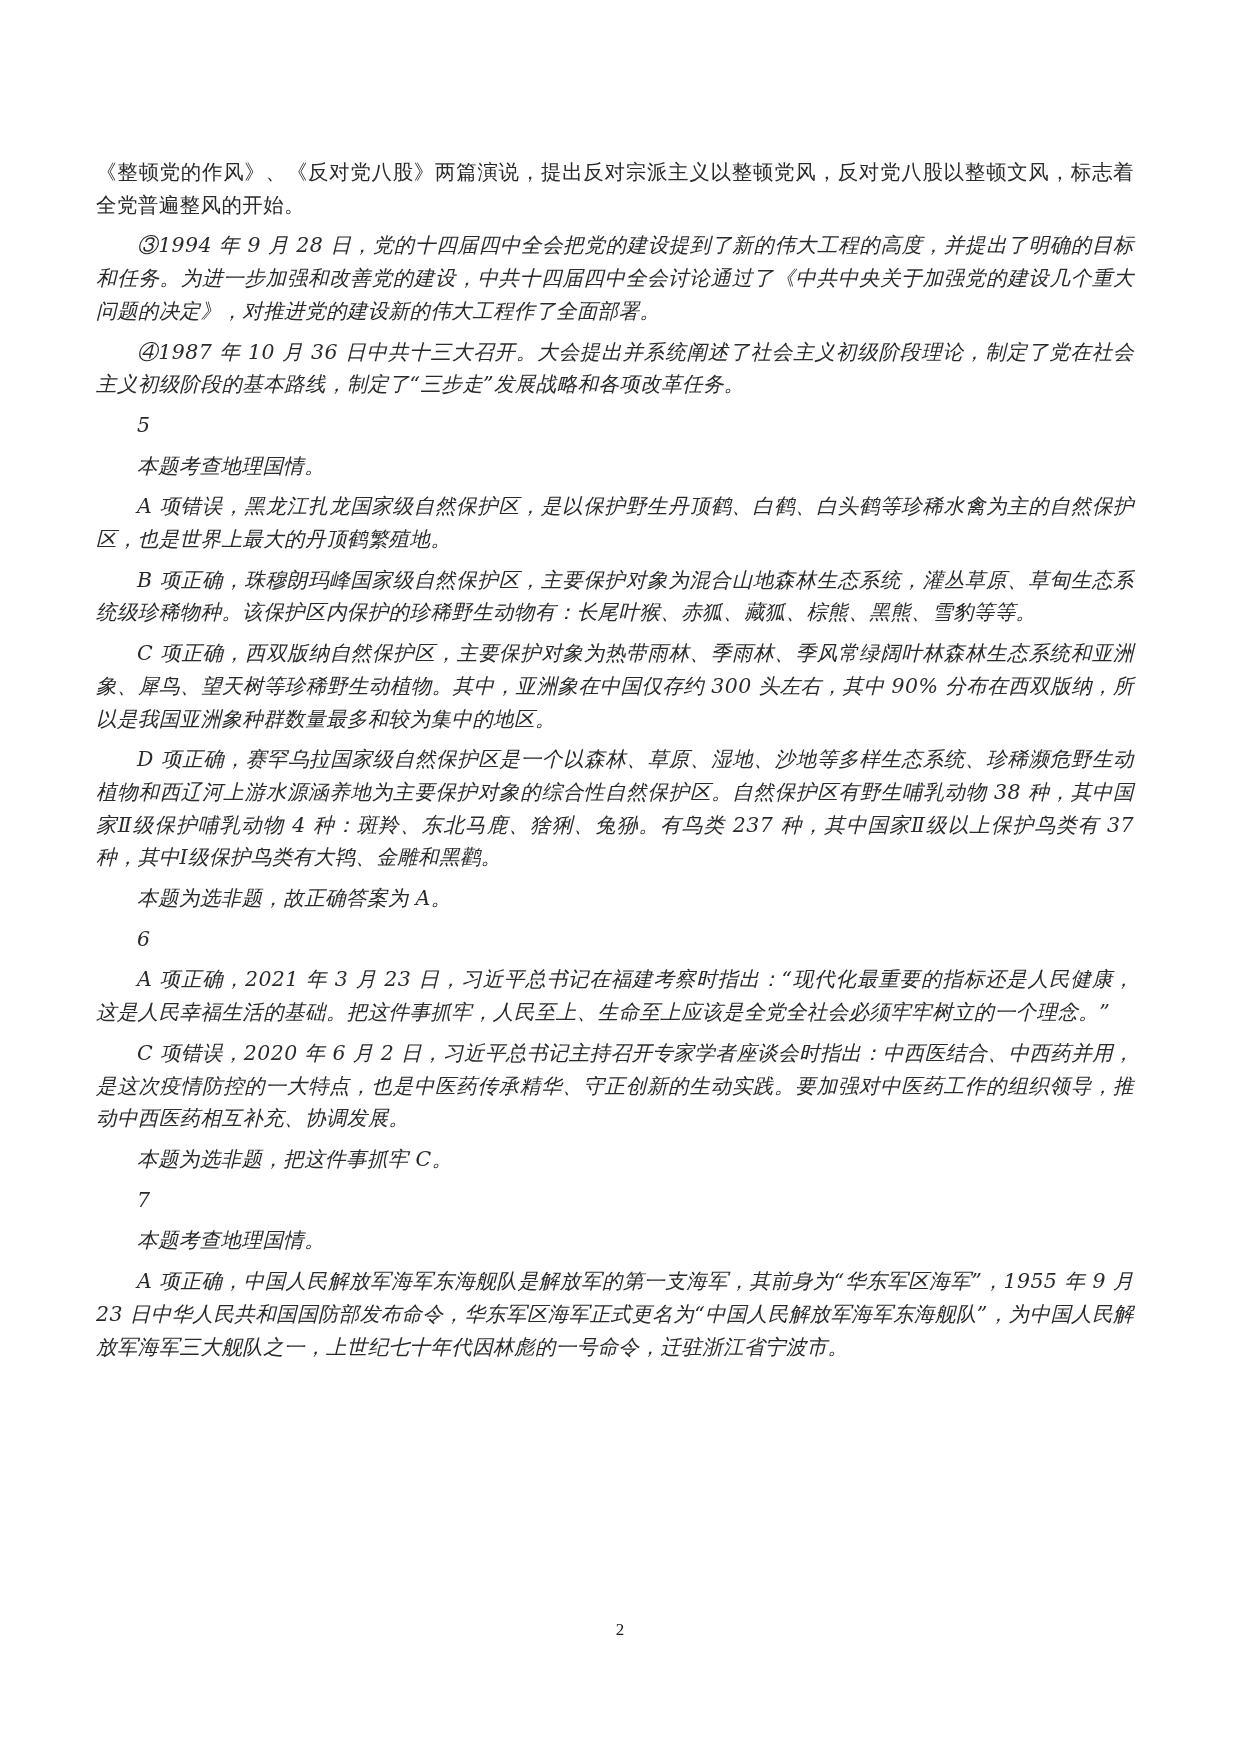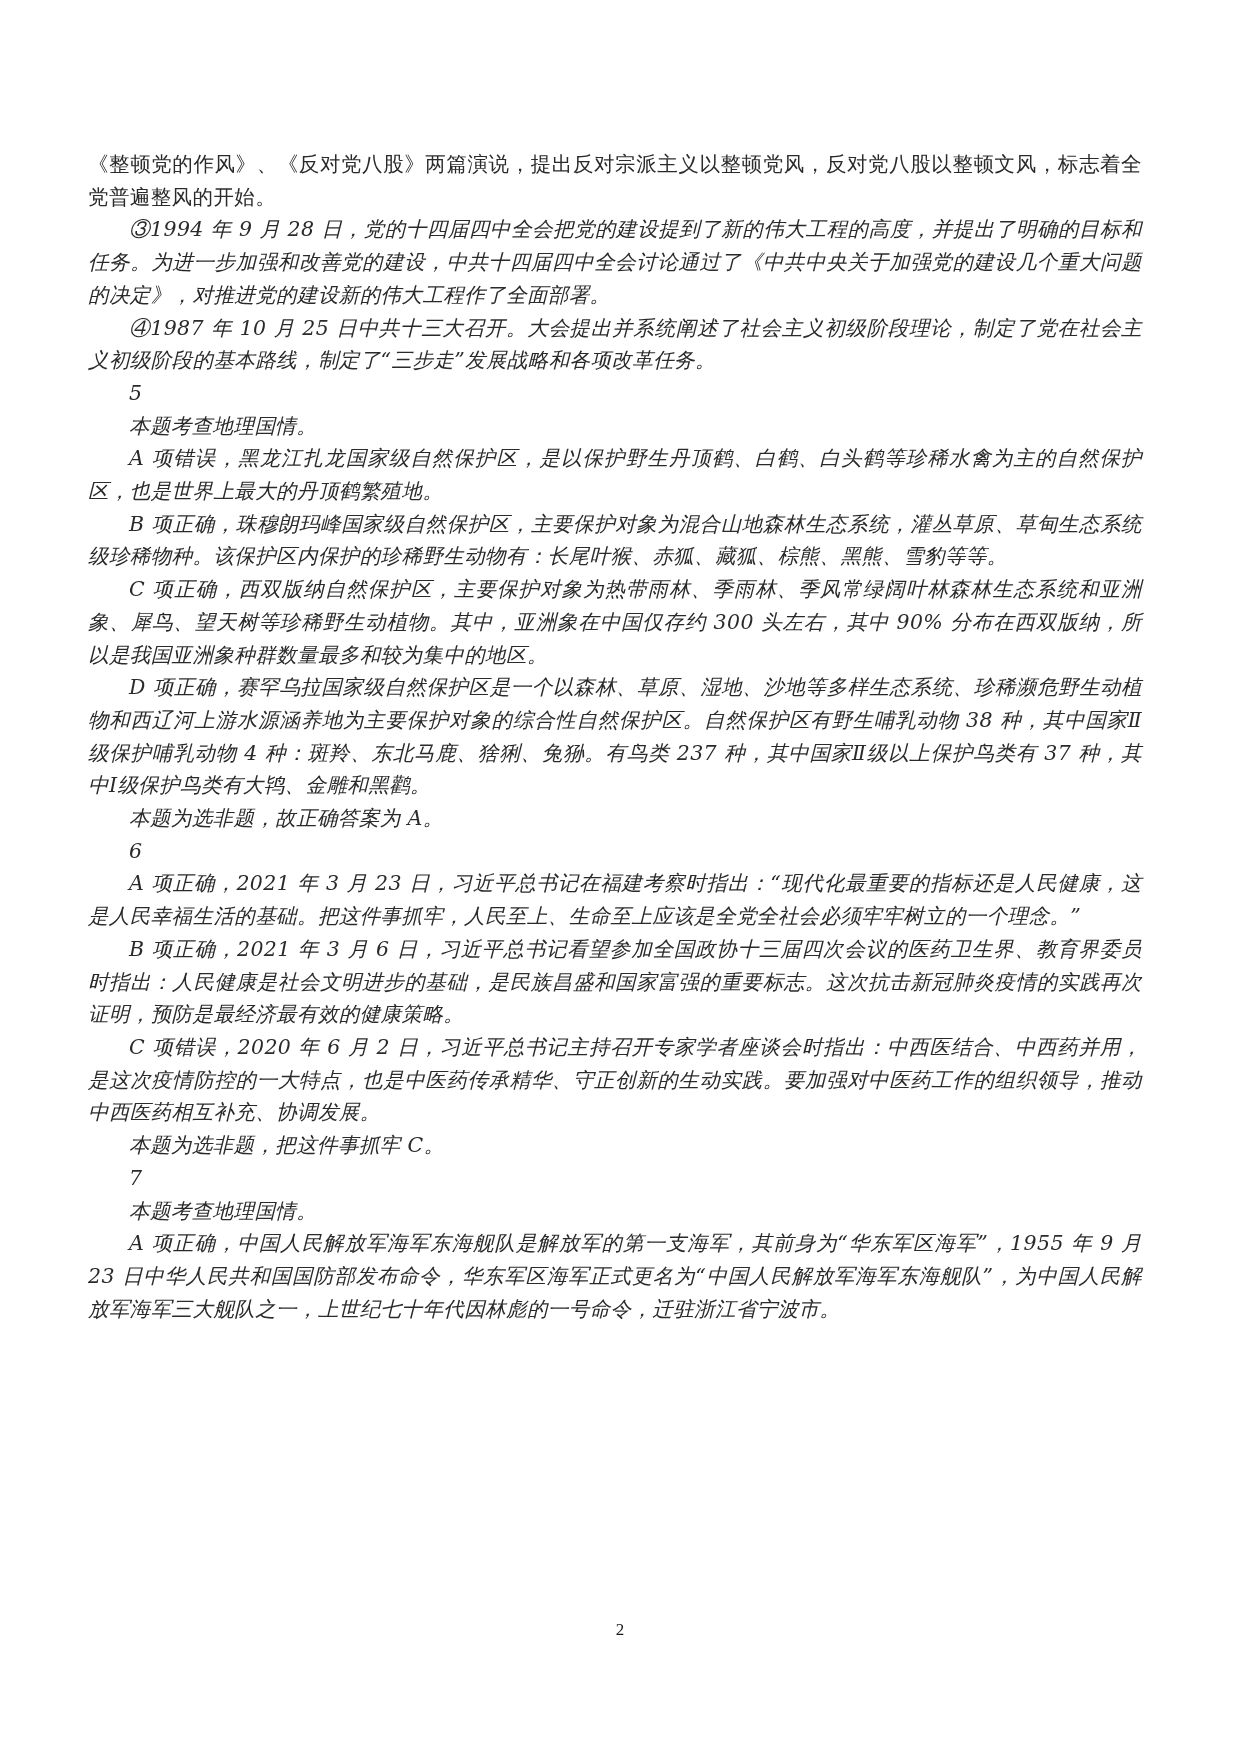--- a/index.html
+++ b/index.html
@@ -9,49 +9,48 @@
     left: 88px;
     top: 148px;
     width: 1054px;
     font-family: "DejaVu Serif", "Liberation Serif", serif;
     font-size: 20.5px;
     line-height: 32.7px;
     color: #2a2a2a;
     text-align: justify;
     letter-spacing: 0.4px;
   }
-  .p { margin: 0; }
+  .p { margin: 8px; }
   .indent { text-indent: 2em; font-style: italic; }
   .page-number {
     position: absolute;
     left: 0; width: 1240px;
     top: 1620px;
     text-align: center;
     font-family: "Liberation Serif", serif;
     font-size: 17px;
     color: #1a1a1a;
   }
 </style>
 </head>
 <body>
 
 <div class="page">
   <p class="p">《整顿党的作风》、《反对党八股》两篇演说，提出反对宗派主义以整顿党风，反对党八股以整顿文风，标志着全党普遍整风的开始。</p>
   <p class="p indent">③1994 年 9 月 28 日，党的十四届四中全会把党的建设提到了新的伟大工程的高度，并提出了明确的目标和任务。为进一步加强和改善党的建设，中共十四届四中全会讨论通过了《中共中央关于加强党的建设几个重大问题的决定》，对推进党的建设新的伟大工程作了全面部署。</p>
-  <p class="p indent">④1987 年 10 月 25 日中共十三大召开。大会提出并系统阐述了社会主义初级阶段理论，制定了党在社会主义初级阶段的基本路线，制定了“三步走”发展战略和各项改革任务。</p>
+  <p class="p indent">④1987 年 10 月 36 日中共十三大召开。大会提出并系统阐述了社会主义初级阶段理论，制定了党在社会主义初级阶段的基本路线，制定了“三步走”发展战略和各项改革任务。</p>
   <p class="p indent">5</p>
   <p class="p indent">本题考查地理国情。</p>
   <p class="p indent">A 项错误，黑龙江扎龙国家级自然保护区，是以保护野生丹顶鹤、白鹤、白头鹤等珍稀水禽为主的自然保护区，也是世界上最大的丹顶鹤繁殖地。</p>
   <p class="p indent">B 项正确，珠穆朗玛峰国家级自然保护区，主要保护对象为混合山地森林生态系统，灌丛草原、草甸生态系统级珍稀物种。该保护区内保护的珍稀野生动物有：长尾叶猴、赤狐、藏狐、棕熊、黑熊、雪豹等等。</p>
   <p class="p indent">C 项正确，西双版纳自然保护区，主要保护对象为热带雨林、季雨林、季风常绿阔叶林森林生态系统和亚洲象、犀鸟、望天树等珍稀野生动植物。其中，亚洲象在中国仅存约 300 头左右，其中 90% 分布在西双版纳，所以是我国亚洲象种群数量最多和较为集中的地区。</p>
   <p class="p indent">D 项正确，赛罕乌拉国家级自然保护区是一个以森林、草原、湿地、沙地等多样生态系统、珍稀濒危野生动植物和西辽河上游水源涵养地为主要保护对象的综合性自然保护区。自然保护区有野生哺乳动物 38 种，其中国家Ⅱ级保护哺乳动物 4 种：斑羚、东北马鹿、猞猁、兔狲。有鸟类 237 种，其中国家Ⅱ级以上保护鸟类有 37 种，其中Ⅰ级保护鸟类有大鸨、金雕和黑鹳。</p>
   <p class="p indent">本题为选非题，故正确答案为 A。</p>
   <p class="p indent">6</p>
   <p class="p indent">A 项正确，2021 年 3 月 23 日，习近平总书记在福建考察时指出：“现代化最重要的指标还是人民健康，这是人民幸福生活的基础。把这件事抓牢，人民至上、生命至上应该是全党全社会必须牢牢树立的一个理念。”</p>
-  <p class="p indent">B 项正确，2021 年 3 月 6 日，习近平总书记看望参加全国政协十三届四次会议的医药卫生界、教育界委员时指出：人民健康是社会文明进步的基础，是民族昌盛和国家富强的重要标志。这次抗击新冠肺炎疫情的实践再次证明，预防是最经济最有效的健康策略。</p>
   <p class="p indent">C 项错误，2020 年 6 月 2 日，习近平总书记主持召开专家学者座谈会时指出：中西医结合、中西药并用，是这次疫情防控的一大特点，也是中医药传承精华、守正创新的生动实践。要加强对中医药工作的组织领导，推动中西医药相互补充、协调发展。</p>
   <p class="p indent">本题为选非题，把这件事抓牢 C。</p>
   <p class="p indent">7</p>
   <p class="p indent">本题考查地理国情。</p>
   <p class="p indent">A 项正确，中国人民解放军海军东海舰队是解放军的第一支海军，其前身为“华东军区海军”，1955 年 9 月 23 日中华人民共和国国防部发布命令，华东军区海军正式更名为“中国人民解放军海军东海舰队”，为中国人民解放军海军三大舰队之一，上世纪七十年代因林彪的一号命令，迁驻浙江省宁波市。</p>
 </div>
 
 <div class="page-number">2</div>
 
 </body></html>

